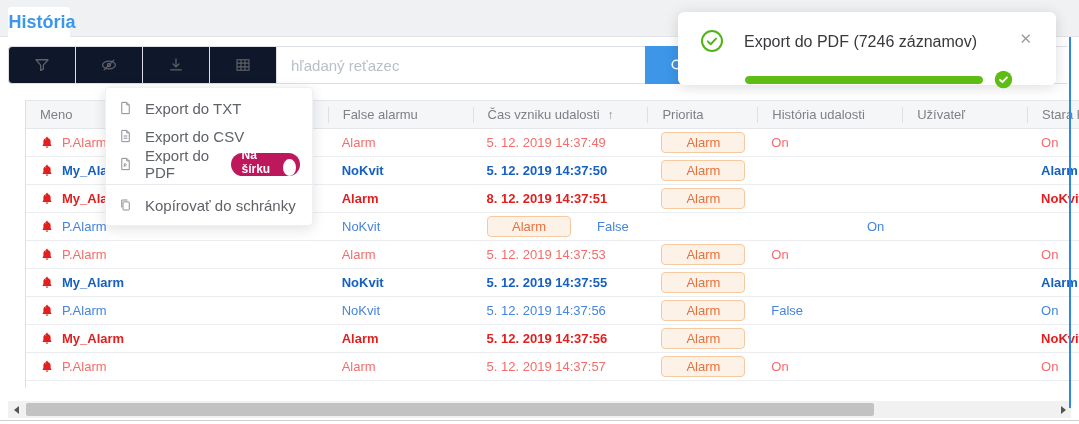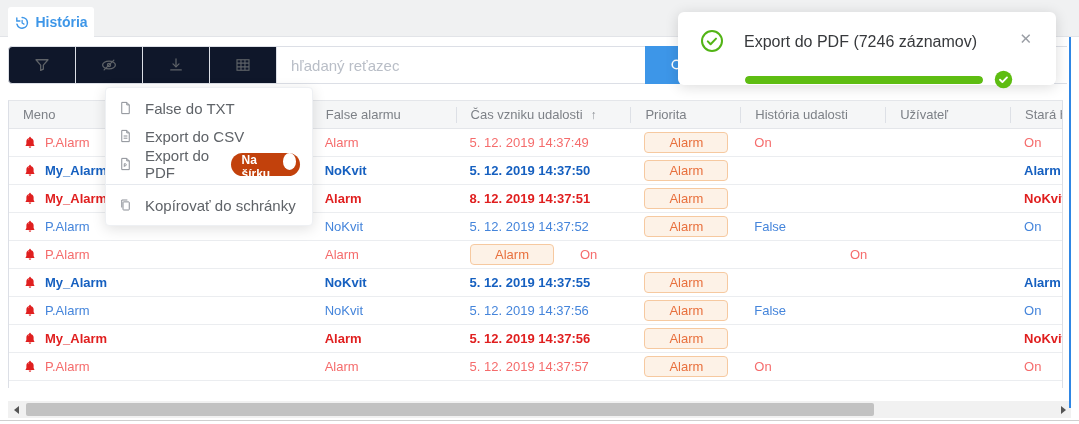--- a/index.html
+++ b/index.html
@@ -1,35 +1,35 @@
 <!DOCTYPE html>
 <html><head>
 <meta charset="utf-8">
 <style>
   * { margin:0; padding:0; box-sizing:border-box; }
   html,body { width:1079px; height:424px; font-family:"Liberation Sans","DejaVu Sans",sans-serif; background:#fff; overflow:hidden; }
   .app { position:relative; width:1079px; height:424px; background:#fff; }
 
   
   .tabstrip { position:absolute; left:0; top:0; width:1079px; height:37px; background:#f0f1f2; border-bottom:1px solid #e2e4e8; }
-  .tab { position:absolute; left:8px; top:7px; width:86px; height:30px; background:#fff; border-radius:3px 3px 0 0; display:flex; align-items:center; justify-content:center; gap:6px; color:#3d96e8; font-size:14px; font-weight:bold; cursor:pointer; }
+  .tab { position:absolute; left:8px; top:7px; width:62px; height:30px; background:#fff; border-radius:3px 3px 0 0; display:flex; align-items:center; justify-content:center; gap:6px; color:#3d96e8; font-size:18px; font-weight:bold; cursor:pointer; }
   .tab svg { width:15px; height:15px; }
 
   
   .toolbar { position:absolute; left:8px; top:46px; width:702px; height:38px; border:1px solid #dcdfe6; border-radius:4px; background:#0f172a; display:flex; }
   .tool-btn { width:67px; height:100%; border-right:1px solid #dcdfe6; display:flex; align-items:center; justify-content:center; cursor:pointer; color:#5f6368; }
   .tool-btn svg { width:18px; height:18px; }
   .search-input { flex:1; border:none; outline:none; font-size:15px; padding:0 14px; color:#303133; font-family:"Liberation Sans","DejaVu Sans",sans-serif; }
   .search-input::placeholder { color:#b9bec7; }
   .search-btn { width:65px; height:38px; margin:-1px -1px 0 0; background:#3d96e8; border:none; border-radius:0 4px 4px 0; display:flex; align-items:center; justify-content:center; cursor:pointer; }
   .search-btn svg { width:17px; height:17px; }
   .right-partial { position:absolute; left:1035px; top:46px; width:32px; height:38px; border:1px solid #dcdfe6; border-radius:4px 0 0 4px; border-right:none; background:#fff; }
 
   
-  .table-wrap { position:absolute; left:8px; top:100px; width:1055px; height:288px; border-left:1px solid #dcdfe6; border-right:1px solid #dcdfe6; border-top:1px solid #e4e6ea; background:#fff; }
+  .table-wrap { position:absolute; left:25px; top:100px; width:1055px; height:288px; border-left:1px solid #dcdfe6; border-right:1px solid #dcdfe6; border-top:1px solid #e4e6ea; background:#fff; }
   .thead { display:flex; height:28px; background:#f5f6f7; border-bottom:1px solid #e4e6ea; align-items:center; color:#7d8187; font-size:13px; }
   .th { padding-left:14px; height:16px; line-height:16px; border-left:1px solid #dde0e6; overflow:hidden; white-space:nowrap; }
   .th:first-child { border-left:none; }
   .sort-arrow { margin-left:8px; color:#8a8e94; font-size:12px; }
   .col-0{width:302px;} .col-1{width:145px;} .col-2{width:175px;} .col-3{width:110px;} .col-4{width:145px;} .col-5{width:125px;} .col-6{width:52px;}
   .tr { display:flex; height:28px; align-items:center; font-size:13px; border-bottom:1px solid #ebedf0; white-space:nowrap; }
   .td { padding-left:14px; overflow:hidden; display:flex; align-items:center; }
   .td.name-cell svg { width:14px; height:15px; margin-right:8px; flex:none; }
   .style-red { color:#f56c6c; }
   .style-red-bold { color:#e01f1f; font-weight:bold; }
@@ -45,21 +45,21 @@
   .hs-track { position:relative; flex:1; height:100%; }
   .hs-thumb { position:absolute; left:2px; top:2px; width:848px; height:13px; background:#c2c2c2; border-radius:2px; cursor:grab; }
   .bottom-line { position:absolute; left:0; top:420px; width:1079px; height:1px; background:#cfcfcf; }
   .vblue { position:absolute; left:1069px; top:37px; width:2px; height:371px; background:#2f86e4; }
 
   
   .menu { position:absolute; left:105px; top:87px; width:208px; background:#fff; border:1px solid #eef0f3; border-radius:4px; box-shadow:0 3px 14px rgba(0,0,0,.12); padding:6px 0; z-index:20; }
   .menu-item { height:28px; display:flex; align-items:center; padding:0 12px; color:#5f6368; font-size:15px; cursor:pointer; }
   .menu-item svg { width:15px; height:16px; margin-right:12px; flex:none; color:#8b8f96; }
   .menu-sep { height:1px; background:#e6e9ee; margin:6px 0; }
-  .toggle-pill { margin-left:8px; height:23px; padding:0 4px 0 10px; background:#c2410c; border-radius:12px; display:flex; align-items:flex-start; gap:4px; cursor:pointer; }
+  .toggle-pill { margin-left:8px; height:23px; padding:0 4px 0 10px; background:#be185d; border-radius:12px; display:flex; align-items:flex-end; gap:4px; cursor:pointer; }
   .toggle-label { color:#fff; font-size:12px; font-weight:bold; }
   .toggle-knob { width:17px; height:17px; background:#fff; border-radius:50%; }
 
   
   .toast { position:absolute; left:678px; top:12px; width:378px; height:73px; background:#fff; border-radius:6px; box-shadow:0 2px 14px rgba(0,0,0,.14); z-index:30; }
   .toast-check { position:absolute; left:22px; top:17px; width:24px; height:24px; }
   .toast-msg { position:absolute; left:66px; top:21px; font-size:16px; color:#37393c; }
   .toast-close { position:absolute; right:24px; top:18px; font-size:15px; color:#9a9ea5; cursor:pointer; }
   .toast-bar-track { position:absolute; left:67px; top:64px; width:238px; height:8px; border-radius:4px; background:#eee; overflow:hidden; }
   .toast-bar { height:8px; border-radius:4px; background:#5ebd12; }
@@ -186,38 +186,38 @@
         <div class="tr style-blue">
       <div class="td name-cell col-0">
         <svg viewBox="0 0 24 24">
           <path fill="#e01f1f" d="M12 2.2c.8 0 1.4.6 1.4 1.4v.5c3 .6 4.8 2.9 4.8 5.9v4.6l1.6 3.2H4.2l1.6-3.2V10c0-3 1.8-5.3 4.8-5.9v-.5c0-.8.6-1.4 1.4-1.4z"></path>
           <path fill="#e01f1f" d="M9.8 19h4.4a2.2 2.2 0 0 1-4.4 0z"></path>
           <path fill="#fff" opacity=".55" d="M8.2 7.4c.6-1 1.6-1.7 2.4-1.9l.3 1c-.7.2-1.5.8-1.9 1.5z"></path>
         </svg>
         <span>P.Alarm</span>
       </div>
       <div class="td col-1">NoKvit</div>
-      <div class="td col-2">5. 12. 2019 14:37:52</div>
       <div class="td col-3">
             <span class="badge">Alarm</span>
           </div>
       <div class="td col-4">False</div>
       <div class="td col-5"></div>
       <div class="td col-6">On</div>
     </div>
         <div class="tr style-red">
       <div class="td name-cell col-0">
         <svg viewBox="0 0 24 24">
           <path fill="#e01f1f" d="M12 2.2c.8 0 1.4.6 1.4 1.4v.5c3 .6 4.8 2.9 4.8 5.9v4.6l1.6 3.2H4.2l1.6-3.2V10c0-3 1.8-5.3 4.8-5.9v-.5c0-.8.6-1.4 1.4-1.4z"></path>
           <path fill="#e01f1f" d="M9.8 19h4.4a2.2 2.2 0 0 1-4.4 0z"></path>
           <path fill="#fff" opacity=".55" d="M8.2 7.4c.6-1 1.6-1.7 2.4-1.9l.3 1c-.7.2-1.5.8-1.9 1.5z"></path>
         </svg>
         <span>P.Alarm</span>
       </div>
       <div class="td col-1">Alarm</div>
+      <div class="td col-2">5. 12. 2019 14:37:53</div>
       <div class="td col-3">
             <span class="badge">Alarm</span>
           </div>
       <div class="td col-4">On</div>
       <div class="td col-5"></div>
       <div class="td col-6">On</div>
     </div>
         <div class="tr style-blue-bold">
       <div class="td name-cell col-0">
         <svg viewBox="0 0 24 24">
@@ -306,21 +306,21 @@
   </div>
   <div class="bottom-line"></div>
   <div class="vblue"></div>
 
   <div class="menu">
     <div class="menu-item">
       <svg viewBox="0 0 24 24" fill="none" stroke="currentColor" stroke-width="1.6" stroke-linejoin="round">
         <path d="M6 3h8l4 4v14H6z"></path>
           <path d="M14 3v4h4"></path>
       </svg>
-      <span>False do TXT</span>
+      <span>Export do TXT</span>
     </div>
     <div class="menu-item">
       <svg viewBox="0 0 24 24" fill="none" stroke="currentColor" stroke-width="1.6" stroke-linejoin="round">
         <path d="M6 3h8l4 4v14H6z"></path>
           <path d="M14 3v4h4"></path>
           <path d="M9 12h6M9 15.5h6"></path>
       </svg>
       <span>Export do CSV</span>
     </div>
     <div class="menu-item">

